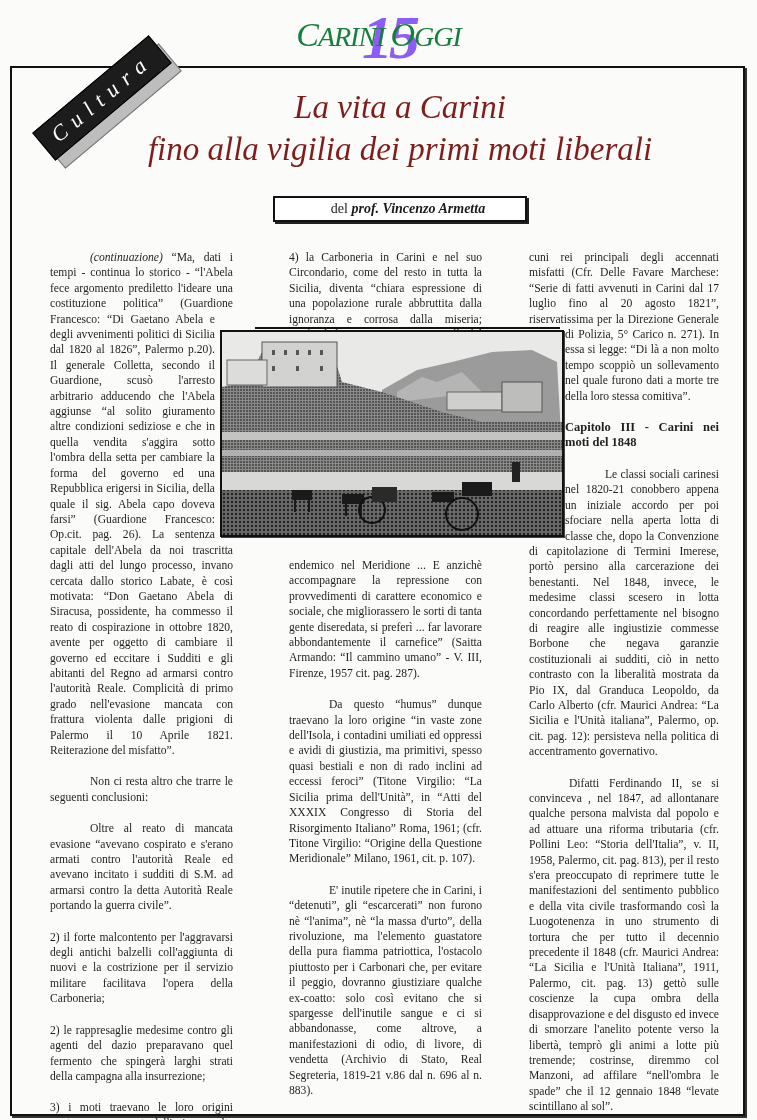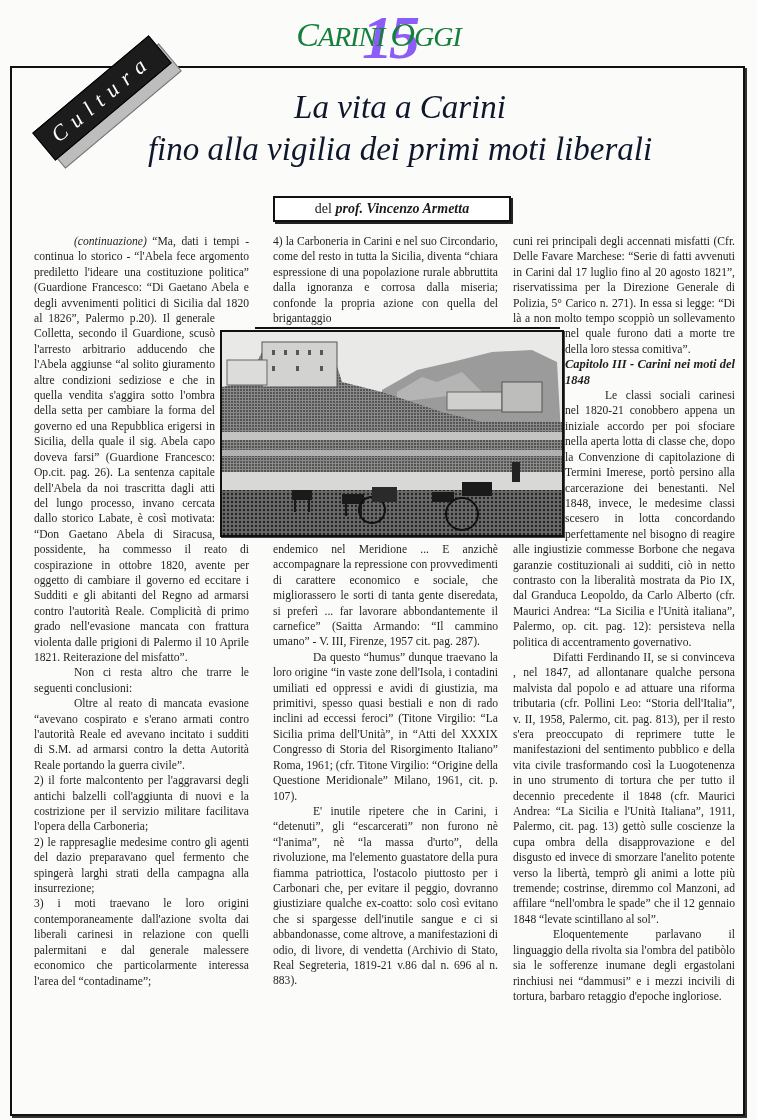--- a/index.html
+++ b/index.html
@@ -26,41 +26,41 @@
     position: absolute; left: 28px; top: 58px; width: 150px; height: 34px; background: #bdbdbd;
     transform: rotate(-40deg); border: 1px solid #777;
   }
   .ribbon {
     position: absolute; left: 18px; top: 50px; width: 150px; height: 34px; background: #1c1c1c;
     transform: rotate(-40deg); border: 1px solid #000; color: #fff; font-style: italic;
     font-size: 22px; letter-spacing: 8px; line-height: 34px; text-align: center;
   }
   .headline {
     position: absolute; left: 60px; top: 86px; width: 680px; text-align: center; font-style: italic;
-    font-size: 33px; line-height: 42px; color: #0f172a;
+    font-size: 33px; line-height: 42px; color: #7f1d1d;
   }
   .byline {
     position: absolute; left: 273px; top: 196px; width: 234px; height: 22px; border: 2px solid #111;
-    box-shadow: 2px 2px 0 #222; background: #fff; font-size: 14px; text-align: center; line-height: 22px;
+    box-shadow: 2px 2px 0 #222; background: #fff; font-size: 14px; text-align: center; line-height: 22px; padding-left: 16px;
   }
   .byline i { font-weight: bold; }
   .col {
     position: absolute; font-size: 11.6px; line-height: 15.4px; text-align: justify; color: #1f1f1f;
   }
-  .col p { margin: 0; }
+  .col p { margin: 16px; }
   .ind { text-indent: 40px; }
   .col-left { left: 34px; top: 234px; width: 215px; }
   .col-mid { left: 273px; top: 234px; width: 225px; }
   .col-mid2 { left: 273px; top: 542px; width: 225px; }
   .col-right { left: 513px; top: 234px; width: 222px; }
   .photo {
     position: absolute; left: 220px; top: 330px; width: 340px; height: 203px; border: 2px solid #111;
     background: #fff; overflow: hidden; box-shadow: 1px 1px 0 #444;
   }
-  .chap { font-weight: bold; font-size: 12.5px; line-height: 15.4px; font-style: italic; }
+  .chap { font-weight: bold; font-size: 12.5px; line-height: 15.4px; }
   .cont { text-align: right; font-style: italic; margin-top: 6px !important; }
   .rule-top { position: absolute; left: 255px; top: 327px; width: 305px; height: 2px; background: #111; }
 </style>
 </head>
 <body>
 
 <div class="masthead">
   <div class="mast-num">15</div>
   <div class="mast-title">
     <span class="big">C</span><span>ARINI </span><span class="big">O</span><span>GGI</span>

